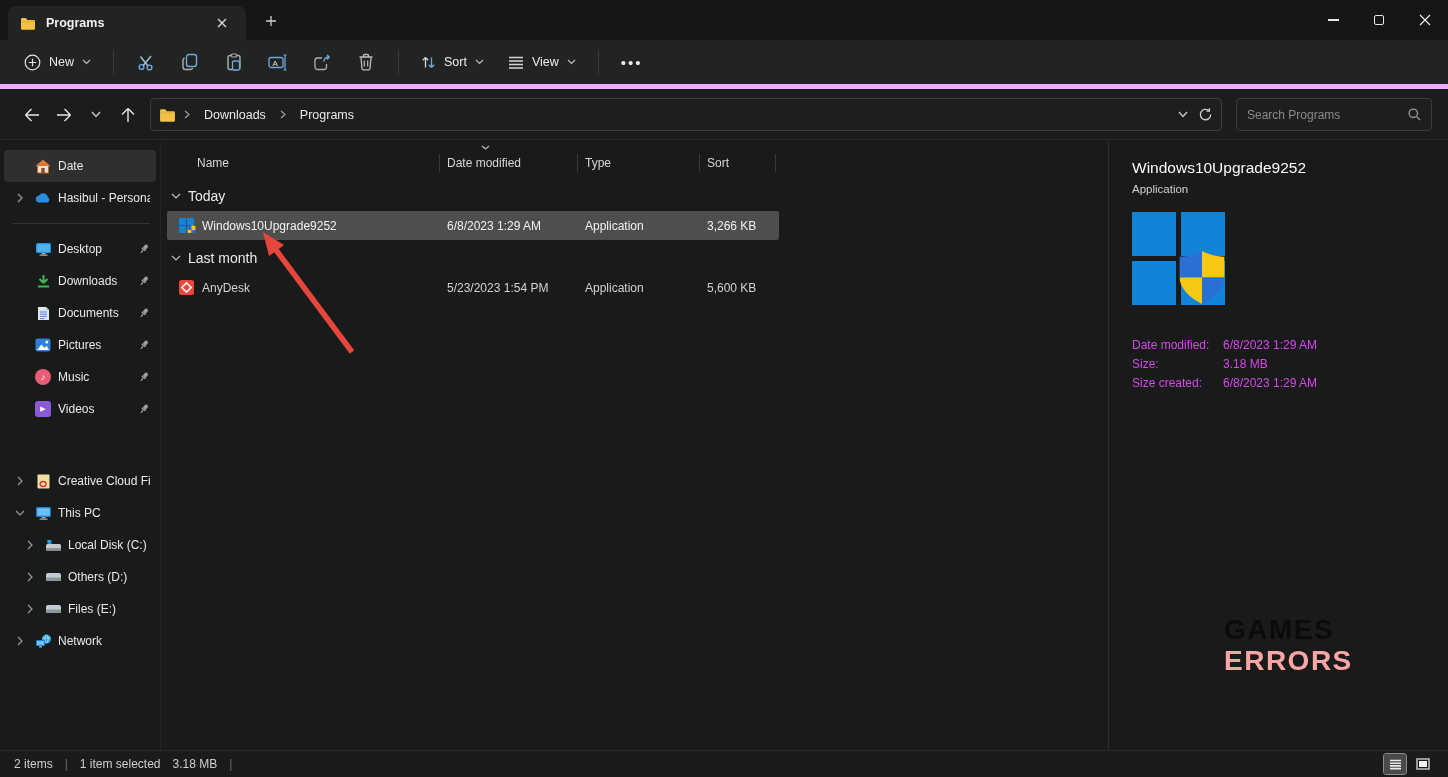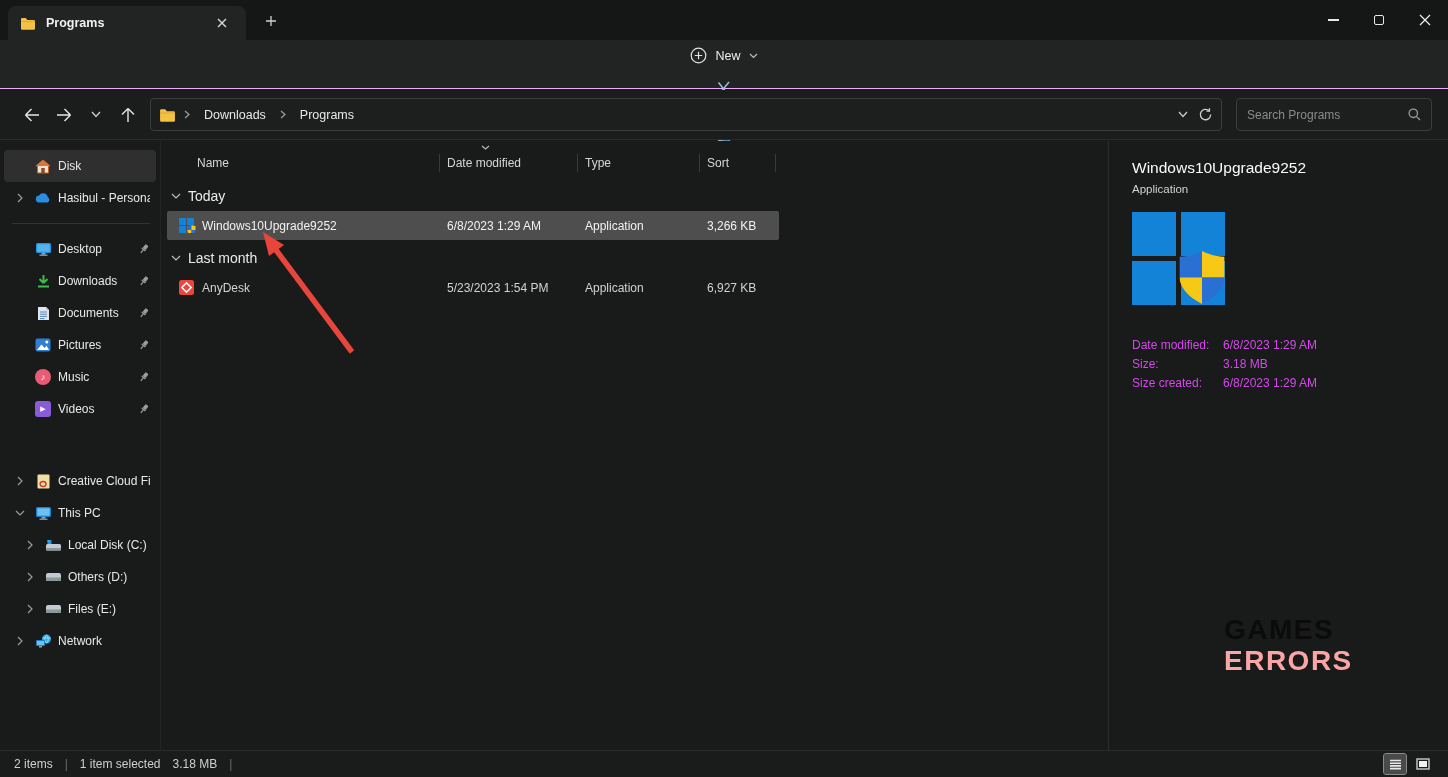--- a/index.html
+++ b/index.html
@@ -13,22 +13,22 @@
          display:flex; align-items:center; gap:10px; padding:0 12px; }
   .tab-label { font-size:12.5px; color:#f0f0f0; font-weight:700; flex:1; }
   .tab-close { width:24px; height:24px; border-radius:4px; display:flex; align-items:center; justify-content:center; }
   .newtab { position:absolute; left:258px; top:9px; width:26px; height:24px; border-radius:4px; display:flex; align-items:center; justify-content:center; color:#cfcfcf; font-size:17px; }
   .wincontrols { position:absolute; right:0; top:0; height:40px; display:flex; }
   .wc { width:46px; height:40px; display:flex; align-items:center; justify-content:center; }
   .wc-min { width:11px; height:1.5px; background:#e8e8e8; display:block; }
   .wc-max { width:10px; height:10px; border:1.2px solid #e8e8e8; border-radius:2px; display:block; }
 
   
-  .commandbar { position:absolute; top:40px; left:0; right:0; height:49px; background:#212423; border-bottom:1px solid #f0abfc;
-                display:flex; align-items:center; padding:0 14px; gap:4px;flex-direction:column; }
+  .commandbar { position:absolute; top:40px; left:0; right:0; height:49px; background:#212423; border-bottom:5px solid #f0abfc;
+                display:flex; align-items:center; padding:0 14px; gap:4px; }
   .cmd-btn { display:flex; align-items:center; gap:8px; padding:7px 10px; border-radius:4px; font-size:12.5px; color:#ececec; }
   .icon-btn { width:40px; height:34px; display:flex; align-items:center; justify-content:center; border-radius:4px; }
   .vdiv { width:1px; height:24px; background:#3a3a3a; margin:0 8px; }
   .dots { color:#e8e8e8; font-size:15px; letter-spacing:2px; padding:0 10px; }
 
   
   .addressrow { position:absolute; top:90px; left:0; right:0; height:50px; background:#1b1d1c; border-bottom:1px solid #2a2a2a;
                 display:flex; align-items:center; padding:0 16px; }
   .nav-btn { width:32px; height:32px; display:flex; align-items:center; justify-content:center; border-radius:4px; }
   .addressbox { display:flex; align-items:center; gap:8px; height:33px; flex:1; margin:0 14px 0 6px;
@@ -289,21 +289,21 @@
 
       <div class="side-item active">
         <span class="chev-slot"></span>
         <span class="side-ico">
           <svg width="16" height="15" viewBox="0 0 16 15">
               <path d="M8 1 L15 7 H13.5 V14 H2.5 V7 H1 Z" fill="#e8e2d4" stroke="#c2651f" stroke-width="1"></path>
               <path d="M8 1 L15 7 H1 Z" fill="#d9763a"></path>
               <rect x="6.3" y="9" width="3.4" height="5" fill="#8a4a22"></rect>
             </svg>
         </span>
-        <span class="side-label">Disk</span>
+        <span class="side-label">Date</span>
       </div>
 
       <div class="side-item">
         <span class="chev-slot">
             <svg width="6" height="10" viewBox="0 0 6 10">
               <path d="M1 1 L5 5 L1 9" fill="none" stroke="#9a9a9a" stroke-width="1.2"></path>
             </svg>
           </span>
         <span class="side-ico">
           <svg width="18" height="12" viewBox="0 0 18 12">
@@ -604,21 +604,21 @@
           <span>
             <svg width="15" height="15" viewBox="0 0 15 15">
                 <rect x="0" y="0" width="15" height="15" rx="2.5" fill="#ef443b"></rect>
                 <rect x="4.2" y="4.2" width="6.6" height="6.6" transform="rotate(45 7.5 7.5)" fill="none" stroke="#fff" stroke-width="1.5"></rect>
               </svg>
           </span>
           <span>AnyDesk</span>
         </div>
         <div class="cell">5/23/2023 1:54 PM</div>
         <div class="cell">Application</div>
-        <div class="cell size-cell">6,927 KB</div>
+        <div class="cell size-cell">5,600 KB</div>
         <div></div>
       </div>
     </div>
 
     <div class="details">
       <div class="d-title">Windows10Upgrade9252</div>
       <div class="d-sub">Application</div>
 
       <div class="winlogo-lg">
         <span class="sq sq1" style="background:#1283d7"></span>

